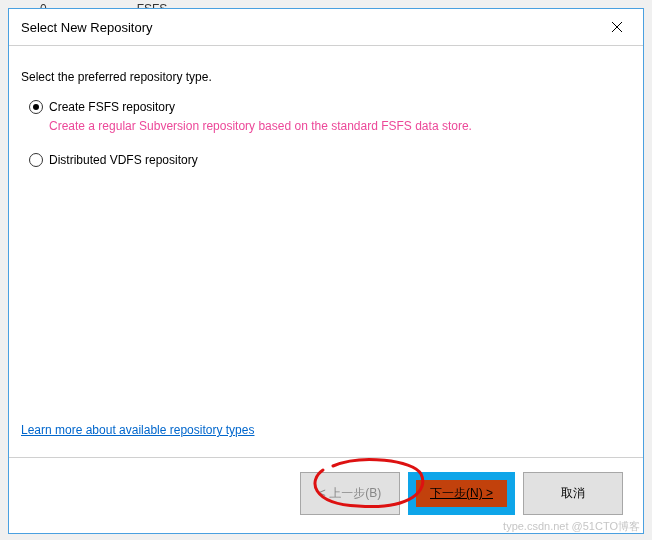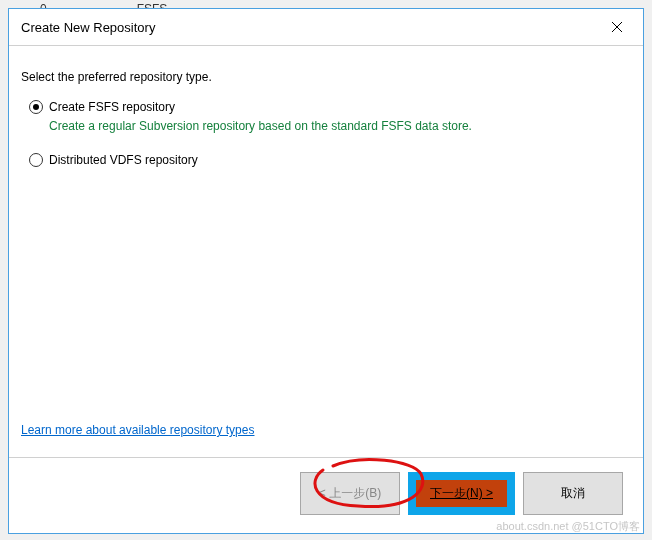--- a/index.html
+++ b/index.html
@@ -112,21 +112,21 @@
       width: 6px; height: 6px;
       background: #000;
       border-radius: 50%;
     }
     .radio-label {
       font-size: 12px;
       color: #000;
     }
     .radio-desc {
       font-size: 12px;
-      color: #15803d;
+      color: #ec4899;
       margin-left: 20px;
       line-height: 1.45;
       max-width: 540px;
     }
     .learn-link {
       color: #0066cc;
       text-decoration: underline;
       font-size: 12px;
       margin-top: auto;
       margin-bottom: 10px;
@@ -177,21 +177,21 @@
 <body>
 
 <div class="bg-row">
   <span>0</span>
   <span>FSFS</span>
 </div>
 
 <div class="dialog">
 
   <div class="titlebar">
-    <span class="titlebar-title">Create New Repository</span>
+    <span class="titlebar-title">Select New Repository</span>
     <div class="close-btn">
       <svg viewBox="0 0 12 12">
         <line x1="1" y1="1" x2="11" y2="11" stroke="#000" stroke-width="1"></line>
         <line x1="11" y1="1" x2="1" y2="11" stroke="#000" stroke-width="1"></line>
       </svg>
     </div>
   </div>
 
 
   <hr class="divider">
@@ -228,13 +228,13 @@
     <button class="btn primary">下一步(N) &gt;</button>
     <button class="btn">取消</button>
 
     <svg class="red-circle" style="left:294px; top:-2px; width:130px; height:56px;" viewBox="0 0 130 56">
       <path d="M20 14 C5 24 8 48 55 50 C108 54 126 34 118 18 C110 4 58 -2 30 10" fill="none" stroke="#d11" stroke-width="3" stroke-linecap="round"></path>
     </svg>
   </div>
 
 </div>
 
-<div class="watermark">about.csdn.net  @51CTO博客</div>
+<div class="watermark">type.csdn.net  @51CTO博客</div>
 
 </body></html>

